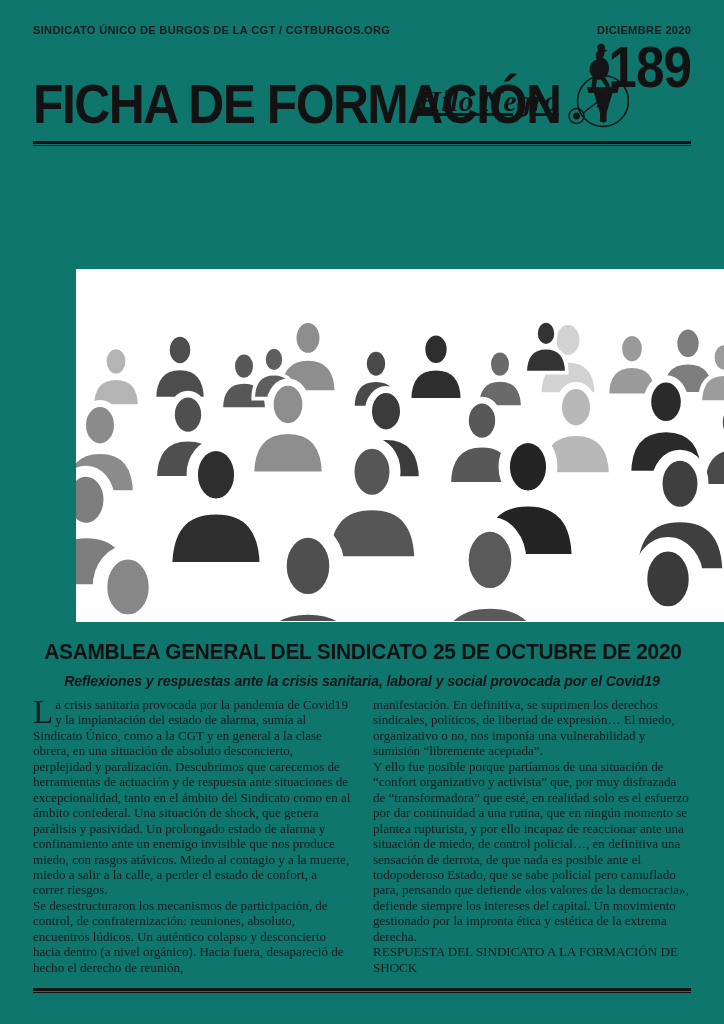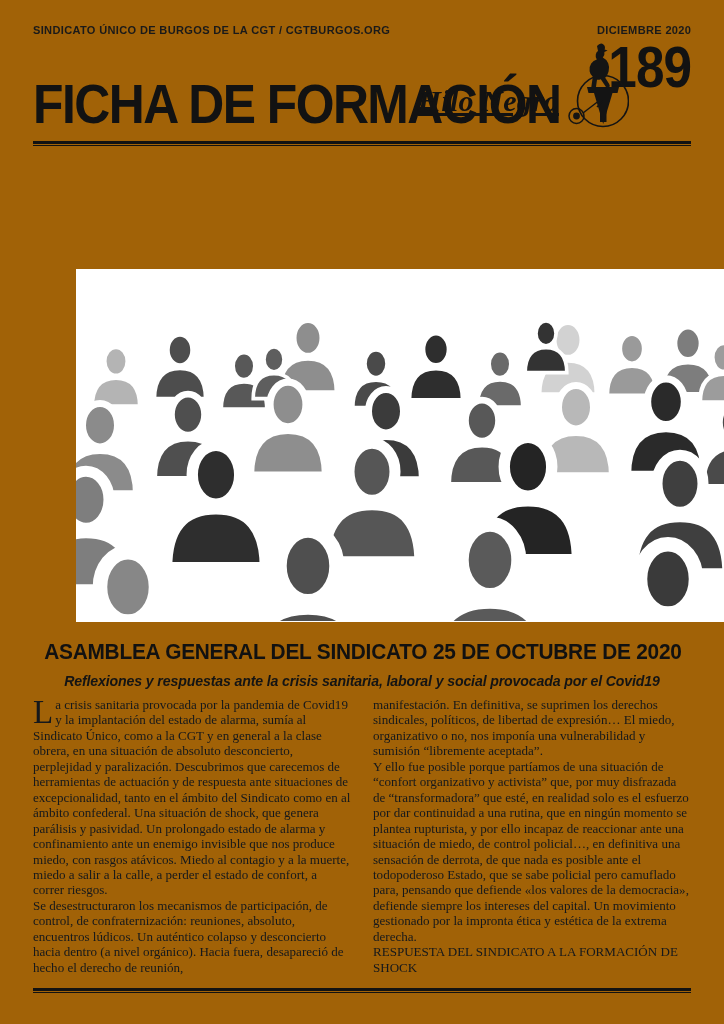--- a/index.html
+++ b/index.html
@@ -15,21 +15,21 @@
     font-family: "Liberation Serif", "DejaVu Serif", serif;
     color: #111111;
     position: relative;
   }
 
   .page {
     position: absolute;
     left: 0; top: 0;
     width: 724px;
     height: 1024px;
-    background: #a16207;
+    background: #0f766e;
   }
 
   
   .masthead {
     position: absolute;
     left: 33px;
     top: 24px;
     width: 658px;
   }
   .kicker-row {

